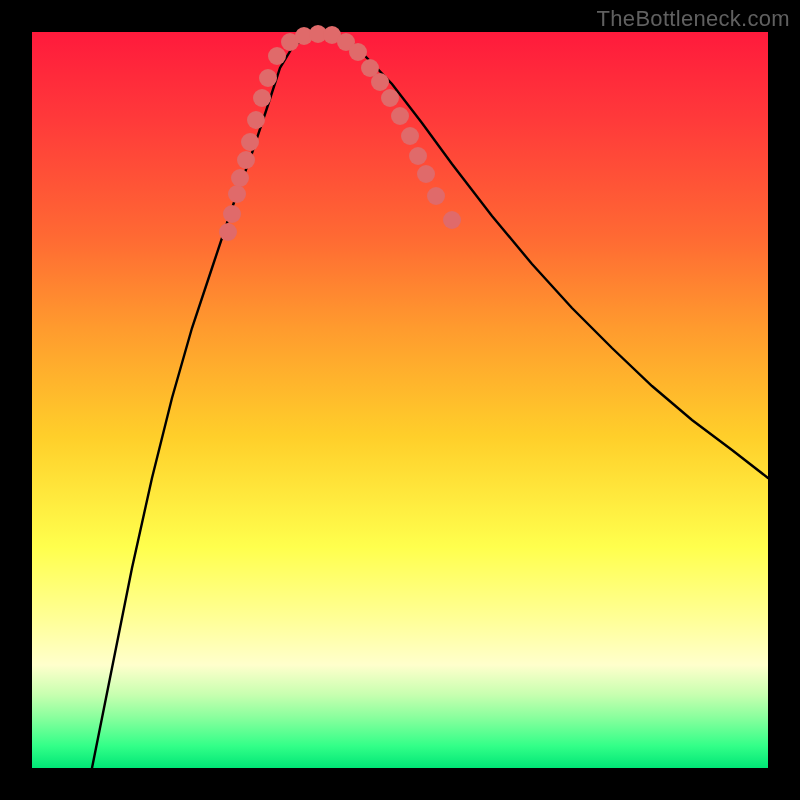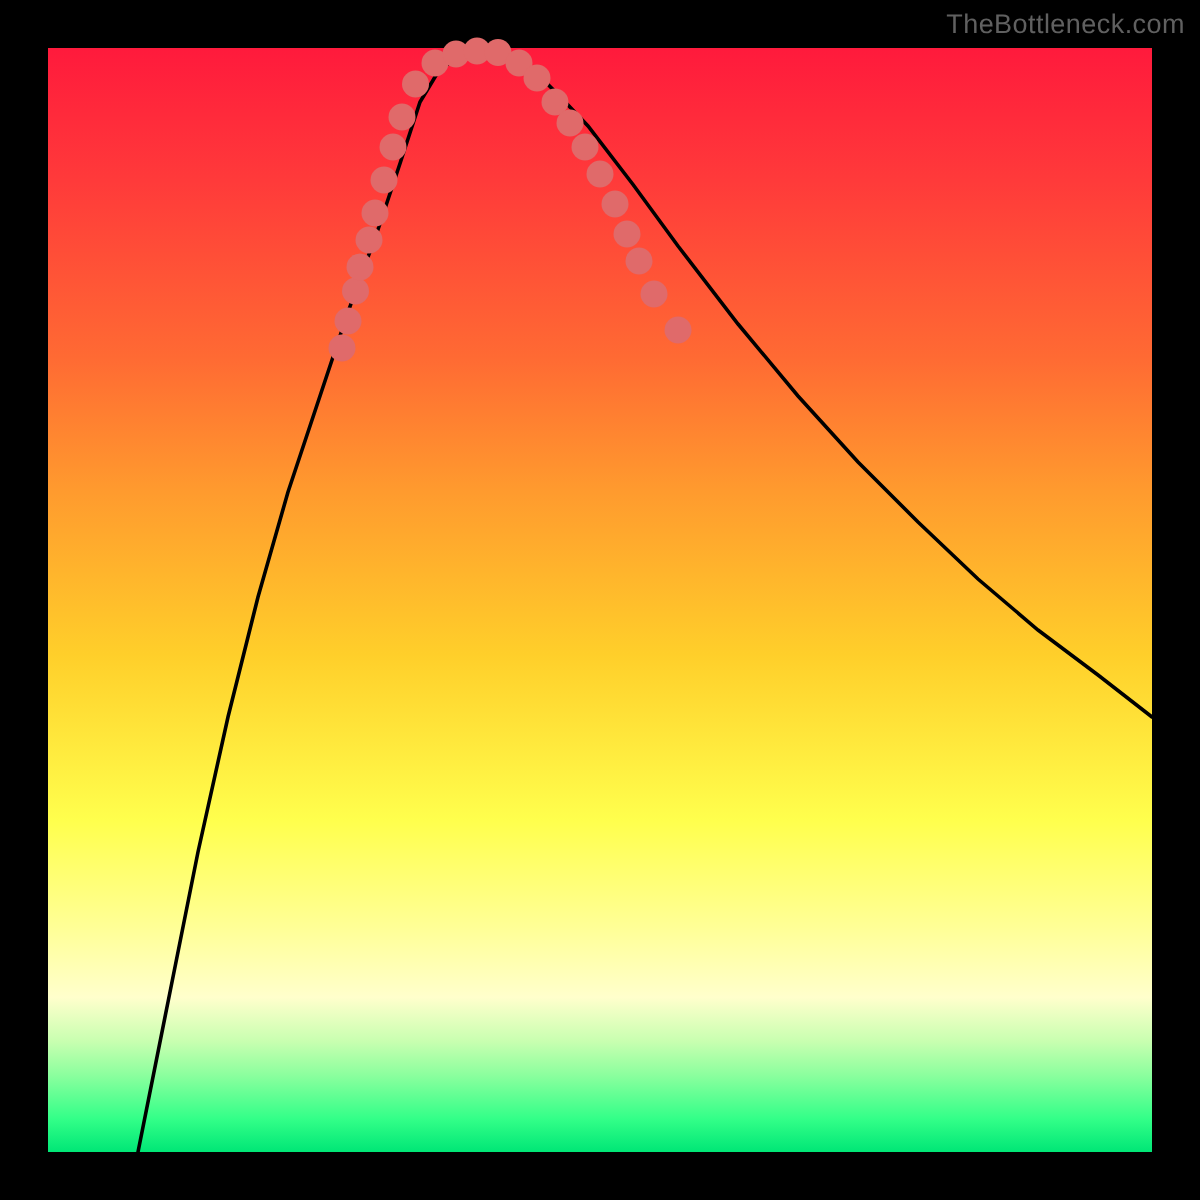--- a/index.html
+++ b/index.html
@@ -45,21 +45,21 @@
     top: 0;
     width: 736px;
     height: 736px;
     overflow: visible;
   }
   .watermark {
     position: absolute;
     top: 6px;
     right: 10px;
     color: #606060;
-    font-size: 18px;
+    font-size: 22px;
     font-weight: 500;
     letter-spacing: 0.3px;
   }
 </style>
 </head>
 <body>
 
 <div class="stage">
   <div class="plot">
     <svg class="curve" viewBox="0 0 736 736">

